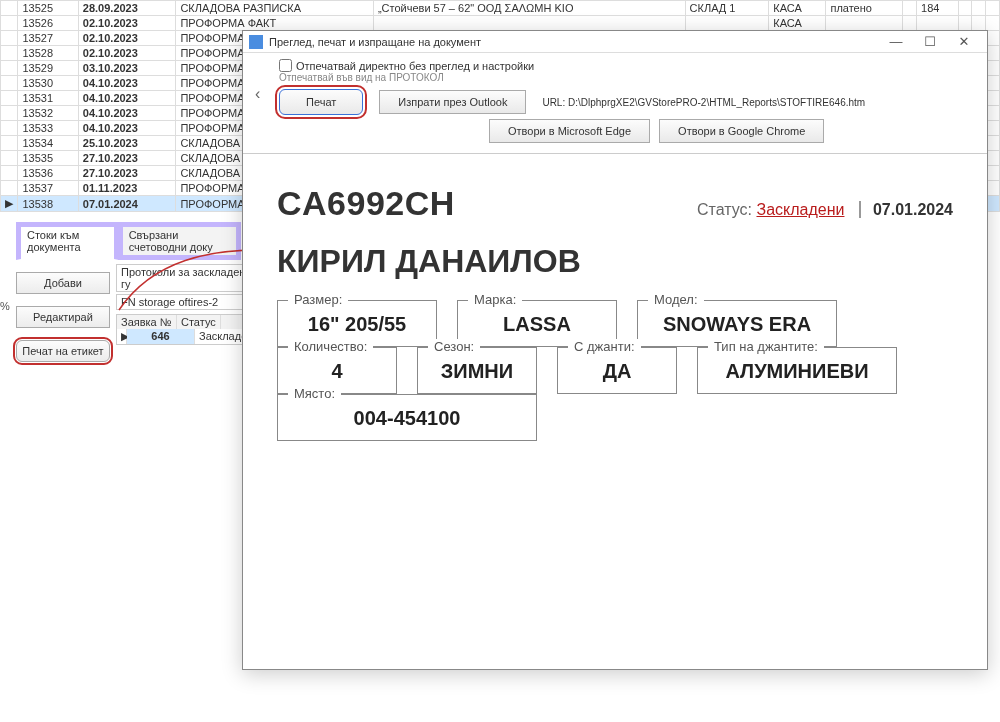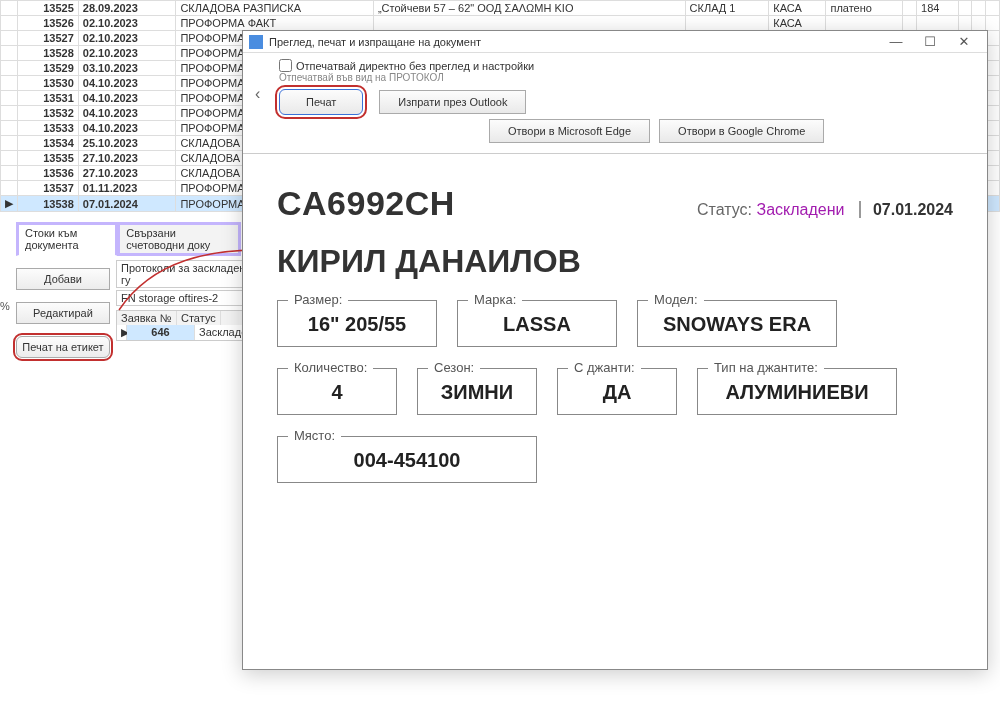--- a/index.html
+++ b/index.html
@@ -2,29 +2,29 @@
 <html><head>
 <meta charset="utf-8">
 <style>
 * { box-sizing: border-box; margin: 0; padding: 0; }
 body { font-family: Tahoma, Arial, sans-serif; font-size: 11px; background: #fff; width: 1000px; height: 722px; overflow: hidden; position: relative; color: #333; }
 
 
 .bg-table { position: absolute; top: 0; left: 0; width: 1000px; }
 .bg-table table { border-collapse: collapse; width: 100%; font-size: 11px; }
 .bg-table th, .bg-table td { border: 1px solid #ddd; padding: 1px 4px; text-align: left; white-space: nowrap; height: 14px; }
-.bg-table td.num { text-align: right; font-weight: bold; }
+.bg-table td.num { font-weight: normal; }
 .bg-table td.date { font-weight: bold; }
 .bg-table tr.selected td { background: #cfe8ff; }
 .row-indicator { width: 12px; text-align: center; }
 
 
 .left-panel { position: absolute; left: 16px; top: 222px; width: 224px; }
 .tab-strip { display: flex; font-size: 11px; }
-.tab { border: 3px solid #c4b5fd; background: #f3f3f3; padding: 2px 6px; margin-right: -1px; }
+.tab { border: 5px solid #c4b5fd; background: #f3f3f3; padding: 2px 6px; margin-right: -1px; }
 .tab.active { background: #fff; border-bottom: 1px solid #fff; }
 .btn { display: block; width: 94px; text-align: center; border: 1px solid #aaa; background: linear-gradient(#fcfcfc,#ececec); padding: 4px 0; margin-top: 12px; font-size: 11px; }
 .btn.highlight { outline: 2px solid #c2302f; outline-offset: 1px; border-radius: 6px; }
 .proto-row { border: 1px solid #ccc; padding: 1px 4px; margin-bottom: 2px; background: #fff; font-size: 11px; }
 .mini-grid { margin-top: 4px; border: 1px solid #ccc; }
 .mini-grid .hdr, .mini-grid .row { display: flex; }
 .mini-grid .hdr div, .mini-grid .row div { border-right: 1px solid #ddd; padding: 1px 4px; font-size: 11px; }
 .mini-grid .hdr { background: #f3f3f3; }
 .mini-grid .row .val1 { background: #cfe8ff; width: 68px; text-align: center; font-weight: bold; }
 .mini-grid .row .val2 { width: 70px; }
@@ -48,25 +48,25 @@
 .tbtn.print { outline: 2px solid #c2302f; outline-offset: 2px; border-radius: 6px; border: 1px solid #3a71d8; padding: 6px 26px; }
 .url-row { margin-top: 6px; margin-left: 28px; display: flex; align-items: center; gap: 10px; }
 .url { font-size: 10px; color: #333; }
 
 
 .doc { padding: 30px 34px; }
 .doc-head { display: flex; align-items: baseline; justify-content: space-between; border-bottom: none; margin-bottom: 20px; }
 .plate { font-size: 34px; font-weight: bold; letter-spacing: 0.5px; }
 .status-block { text-align: right; font-size: 16px; }
 .status-block .lbl { color: #666; }
-.status-block .val { color: #a21caf; }
+.status-block .val { color: #b91c1c; text-decoration: underline; }
 .status-block .date { border-left: 2px solid #999; padding-left: 12px; margin-left: 10px; font-weight: 600; }
 .owner { font-size: 32px; font-weight: bold; margin: 18px 0 20px; }
 
-.fields { display: flex; flex-wrap: wrap; gap: 21px 20px; }
+.fields { display: flex; flex-wrap: wrap; gap: 0 20px; }
 .fieldset { border: 1px solid #888; padding: 12px 18px 10px; position: relative; min-width: 120px; text-align: center; }
 .fieldset .leg { position: absolute; top: -9px; left: 10px; background: #fff; padding: 0 6px; font-size: 13px; color: #555; }
 .fieldset .val { font-size: 20px; font-weight: 600; color: #222; white-space: nowrap; }
 .fs-wide { min-width: 160px; }
 .fs-xwide { min-width: 200px; }
 
 .pct { position: absolute; left: 0; top: 300px; font-size: 11px; color: #555; }
 </style>
 </head>
 <body>
@@ -335,20 +335,21 @@
   <div class="toolbar">
     <label class="chk">
       <input type="checkbox" style="">
         <span>Отпечатвай директно без преглед и настройки</span>
     </label>
     <div class="sub">Отпечатвай във вид на ПРОТОКОЛ</div>
     <span class="back">‹</span>
     <div class="url-row">
       <span class="tbtn print">Печат</span>
       <span class="tbtn">Изпрати през Outlook</span>
+      <span class="url"><span>URL:</span> <span>D:\DlphprgXE2\GVStorePRO-2\HTML_Reports\STOFTIRE646.htm</span></span>
     </div>
     <div style="margin-left:238px; margin-top:4px;">
       <span class="tbtn">Отвори в Microsoft Edge</span>
       <span class="tbtn">Отвори в Google Chrome</span>
     </div>
   </div>
 
   <div class="doc">
     <div class="doc-head">
       <div class="plate">CA6992CH</div>

